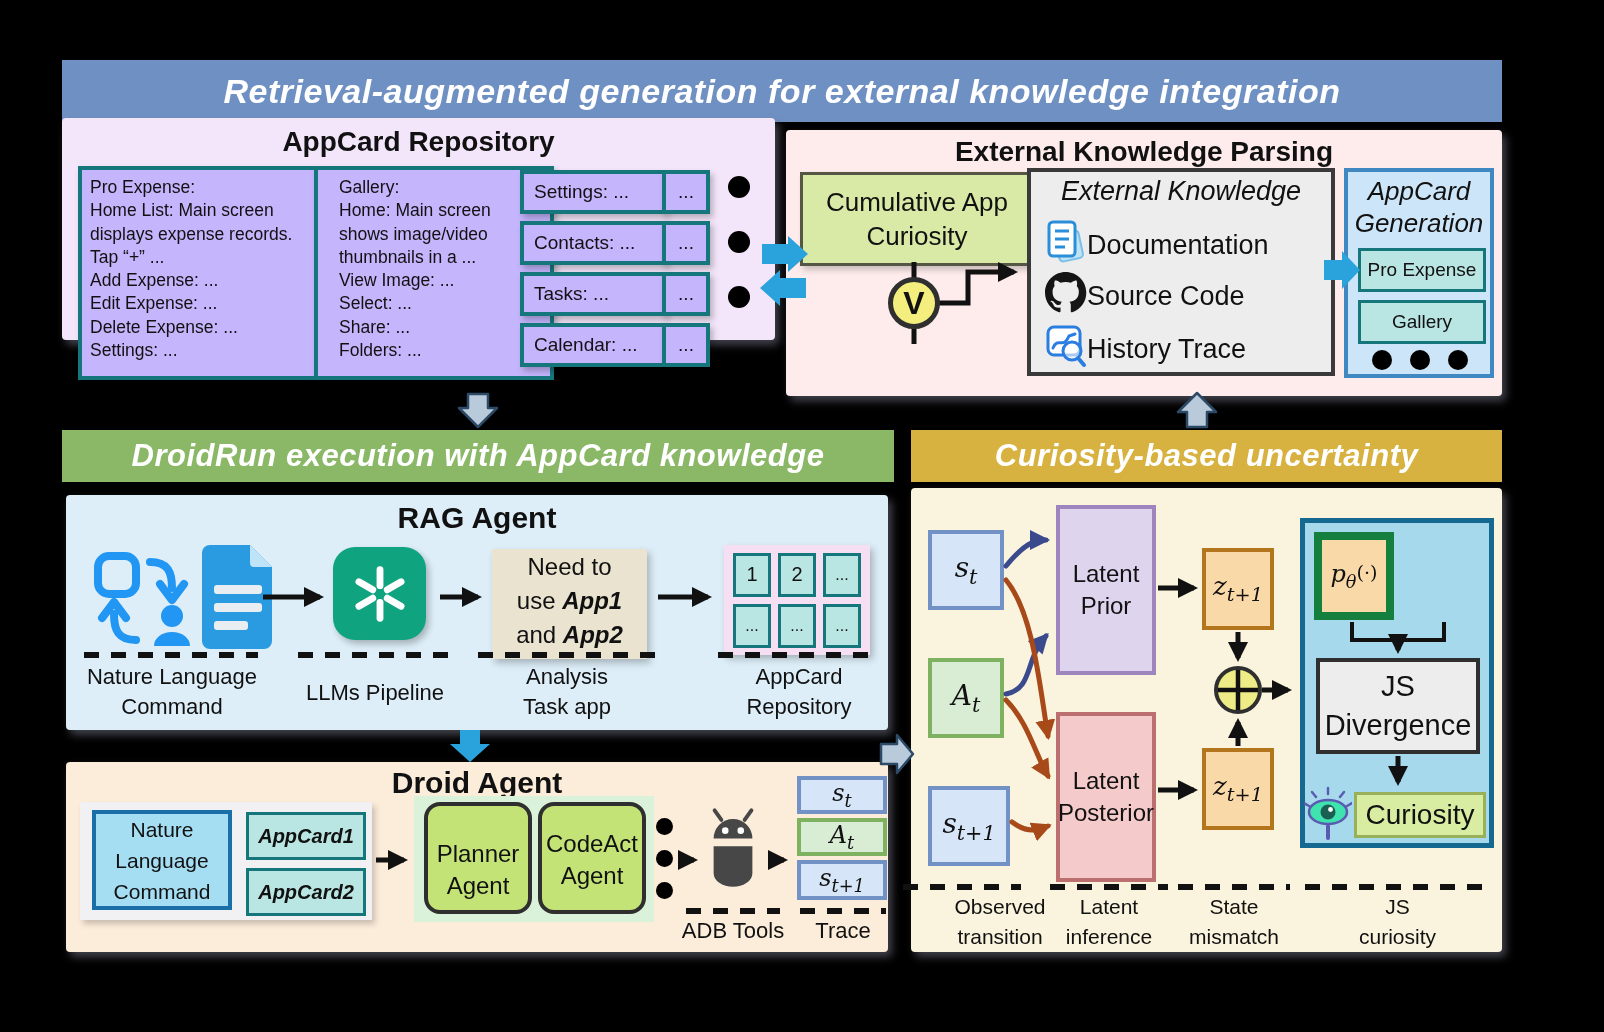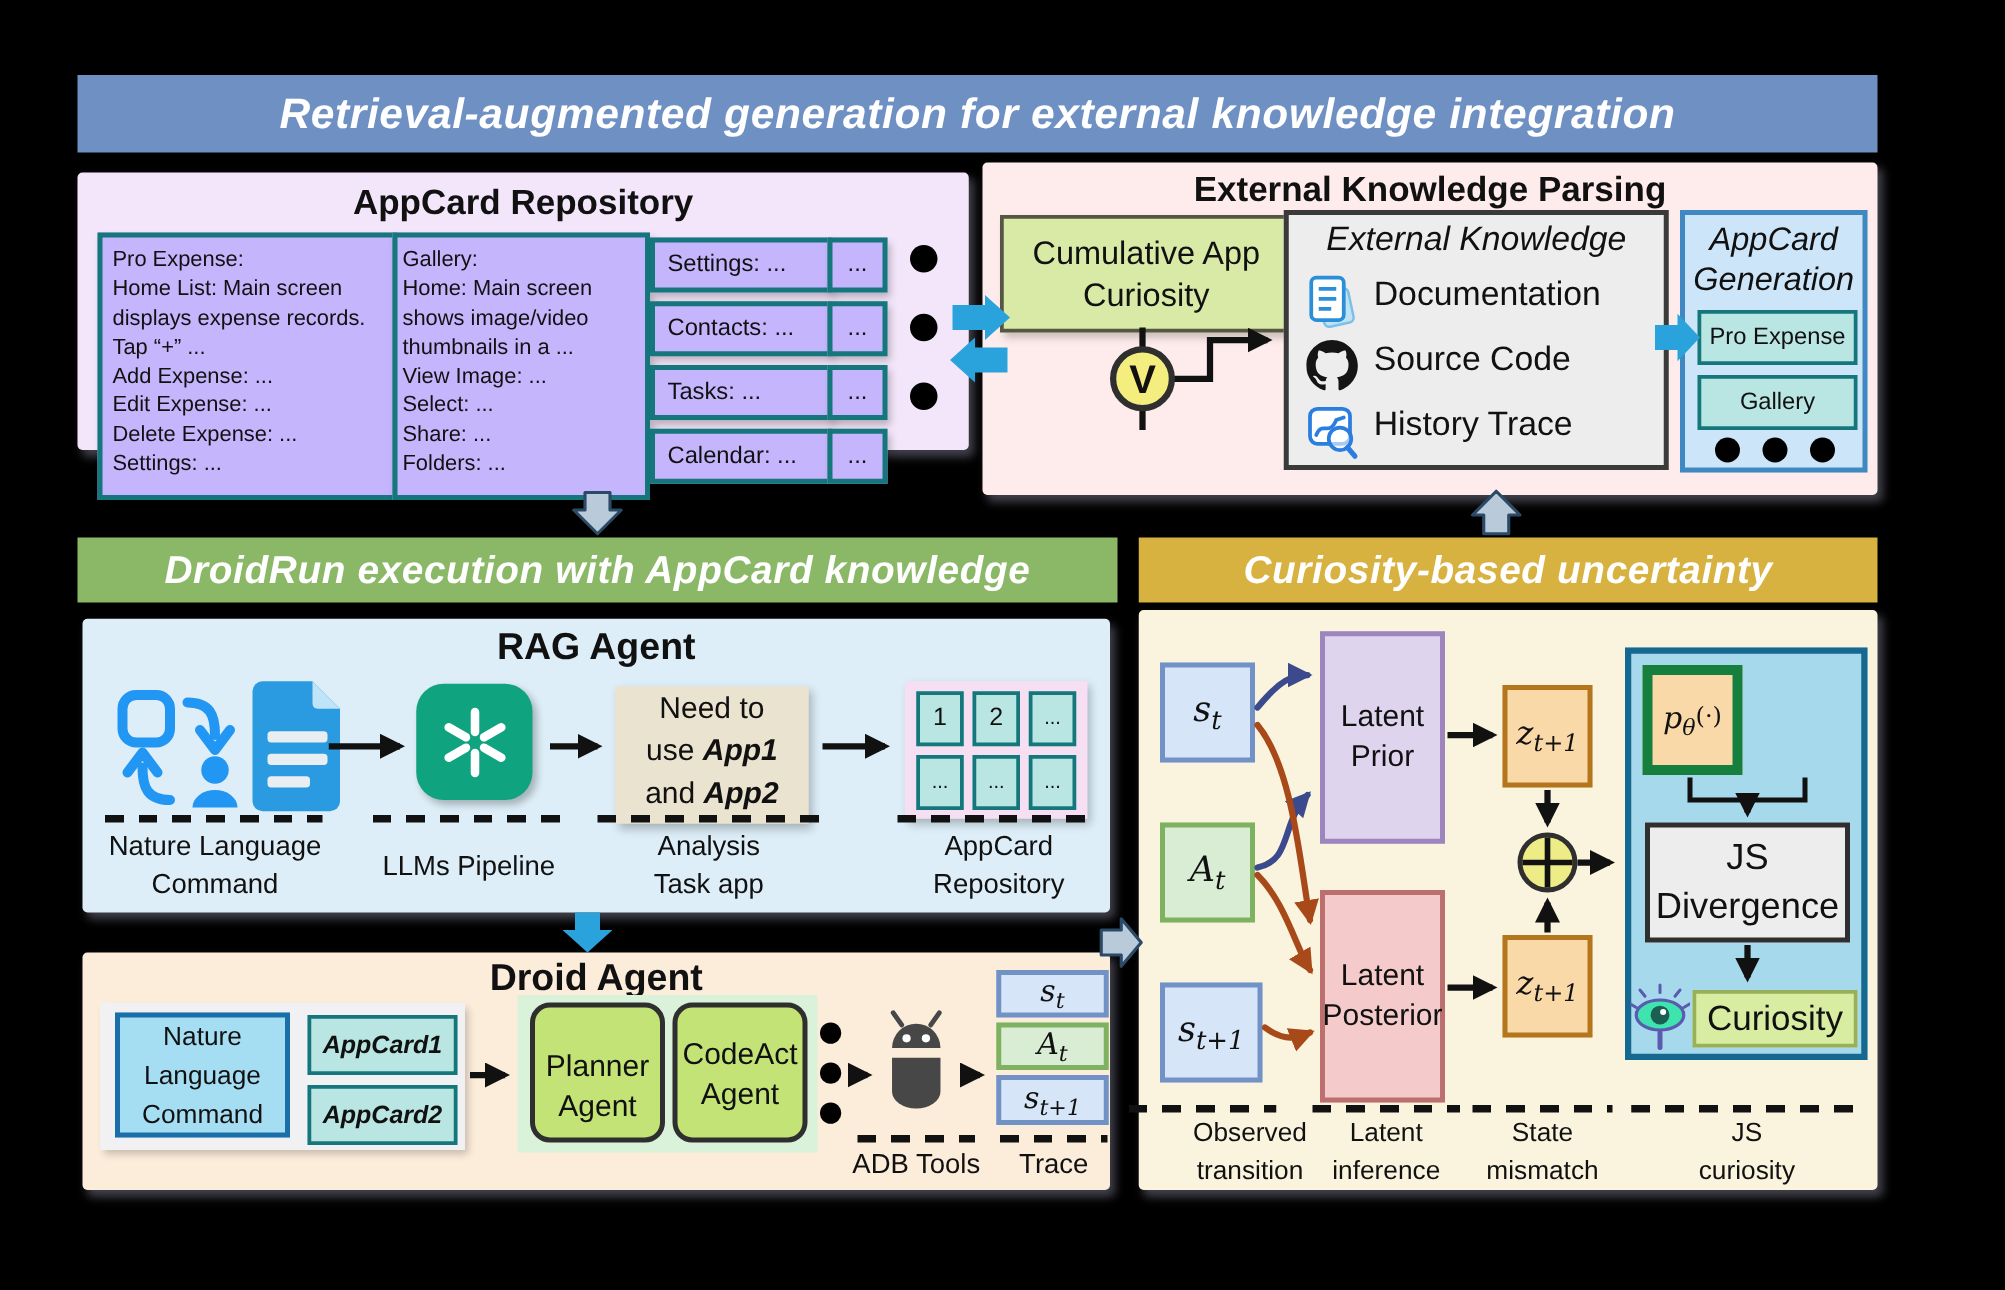--- a/index.html
+++ b/index.html
@@ -11,47 +11,47 @@
   .panel{border-radius:4px;box-shadow:4px 5px 8px rgba(120,120,140,.55);}
   .ptitle{position:absolute;width:100%;text-align:center;font-weight:700;font-size:28px;}
   .tealcard{background:#c4b5fd;border:4px solid #15777c;box-shadow:3px 4px 6px rgba(0,0,0,.25);}
   .tealcard2{background:#b9e5e2;border:3px solid #15777c;}
   .dot{background:#000;border-radius:50%;}
   .dash{height:6px;background:repeating-linear-gradient(90deg,#111 0 15px,transparent 15px 27px);}
   .lbl{font-size:22px;text-align:center;line-height:30px;}
   .mx{font-family:"DejaVu Serif",serif;font-style:italic;}
   sub{font-size:74%;}
   .cbox{display:flex;align-items:center;justify-content:center;}
-  .ek-row{position:absolute;display:flex;align-items:flex-start;gap:12px;font-size:27px;}
+  .ek-row{position:absolute;display:flex;align-items:center;font-size:27px;}
   .fn{font-size:21px;text-align:center;line-height:30px;}
   svg.overlay{position:absolute;left:0;top:0;z-index:50;pointer-events:none;}
   .above{z-index:60;}
 </style>
 </head>
 <body>
 
 <div class="canvas">
 
   <div class="abs banner" style="left:62px;top:60px;width:1440px;height:62px;background:#6f90c3;font-size:34px;">
     <span>Retrieval-augmented generation for external knowledge integration</span>
   </div>
 
-  <div class="abs panel" style="left:62px;top:138px;width:713px;height:222px;background:#f4e6fa;">
+  <div class="abs panel" style="left:62px;top:118px;width:713px;height:222px;background:#f4e6fa;">
     <div class="ptitle" style="top:8px;">AppCard Repository</div>
 
     <div class="abs tealcard" style="left:16px;top:48px;width:216px;height:194px;padding:6px 8px;font-size:17.5px;line-height:1.33;">
       <div>Pro Expense:</div>
       <div>Home List: Main screen displays expense records. Tap “+” ...</div>
       <div>Add Expense: ...</div>
       <div>Edit Expense: ...</div>
       <div>Delete Expense: ...</div>
       <div>Settings: ...</div>
     </div>
 
-    <div class="abs tealcard" style="left:252px;top:48px;width:190px;height:194px;padding:6px 4px;font-size:17.5px;line-height:1.33;">
+    <div class="abs tealcard" style="left:252px;top:48px;width:190px;height:194px;padding:6px 21px;font-size:17.5px;line-height:1.33;">
       <div>Gallery:</div>
       <div>Home: Main screen shows image/video thumbnails in a ...</div>
       <div>View Image: ...</div>
       <div>Select: ...</div>
       <div>Share: ...</div>
       <div>Folders: ...</div>
     </div>
 
     <div class="abs tealcard cbox" style="left:458px;top:52px;width:128px;height:36px;font-size:19px;justify-content:flex-start;padding-left:10px;">
         <span>Settings: ...</span>

